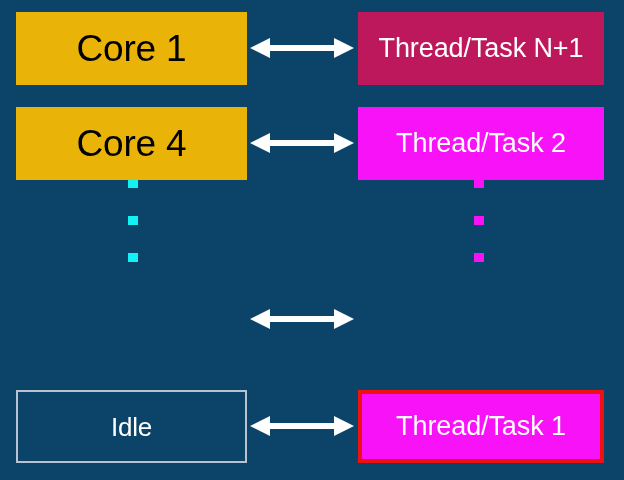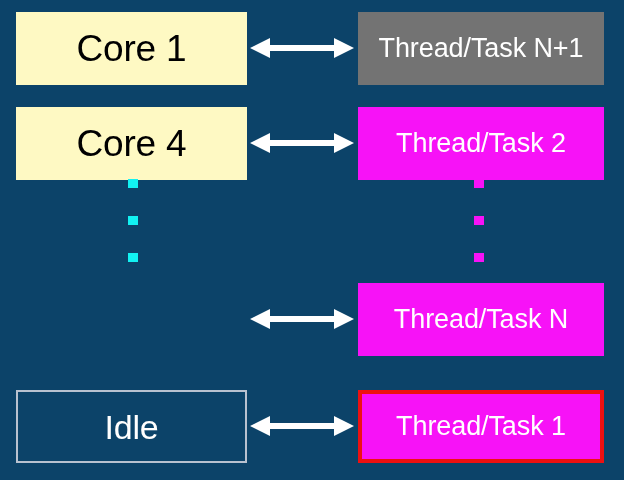--- a/index.html
+++ b/index.html
@@ -29,42 +29,42 @@
     justify-content: center;
     line-height: 1;
     white-space: nowrap;
   }
 
   
   .core-box {
     left: 16px;
     width: 231px;
     height: 73px;
-    background: #fef9c3;
+    background: #eab308;
     color: #000000;
     font-size: 37px;
     letter-spacing: -0.2px;
   }
   .core-box.idle {
     background: transparent;
     border: 2px solid #b9c2d0;
     color: #ffffff;
-    font-size: 34px;
+    font-size: 26px;
   }
 
   
   .thread-box {
     left: 358px;
     width: 246px;
     height: 73px;
     color: #ffffff;
     font-size: 27px;
     letter-spacing: -0.1px;
   }
-  .thread-box.blue     { background: #737373; }
+  .thread-box.blue     { background: #be185d; }
   .thread-box.magenta  { background: #f712f7; }
   .thread-box.highlight{
     background: #f712f7;
     border: 4px solid #ee1111;
   }
 
   
   .row-1 { top: 12px; }
   .row-2 { top: 107px; }
   .row-3 { top: 283px; }
@@ -149,23 +149,20 @@
     <div class="dot dot-c"></div>
   </div>
 
 
   <div class="arrow arrow-3">
     <svg viewBox="0 0 104 26" xmlns="http://www.w3.org/2000/svg" aria-hidden="true">
       <polygon points="0,13 20,3 20,10 84,10 84,3 104,13 84,23 84,16 20,16 20,23" fill="#ffffff"></polygon>
     </svg>
   </div>
 
-  <div class="box thread-box magenta row-3">
-    <span>Thread/Task N</span>
-  </div>
 
   <div class="box core-box idle row-4">
     <span>Idle</span>
   </div>
 
   <div class="arrow arrow-4">
     <svg viewBox="0 0 104 26" xmlns="http://www.w3.org/2000/svg" aria-hidden="true">
       <polygon points="0,13 20,3 20,10 84,10 84,3 104,13 84,23 84,16 20,16 20,23" fill="#ffffff"></polygon>
     </svg>
   </div>

